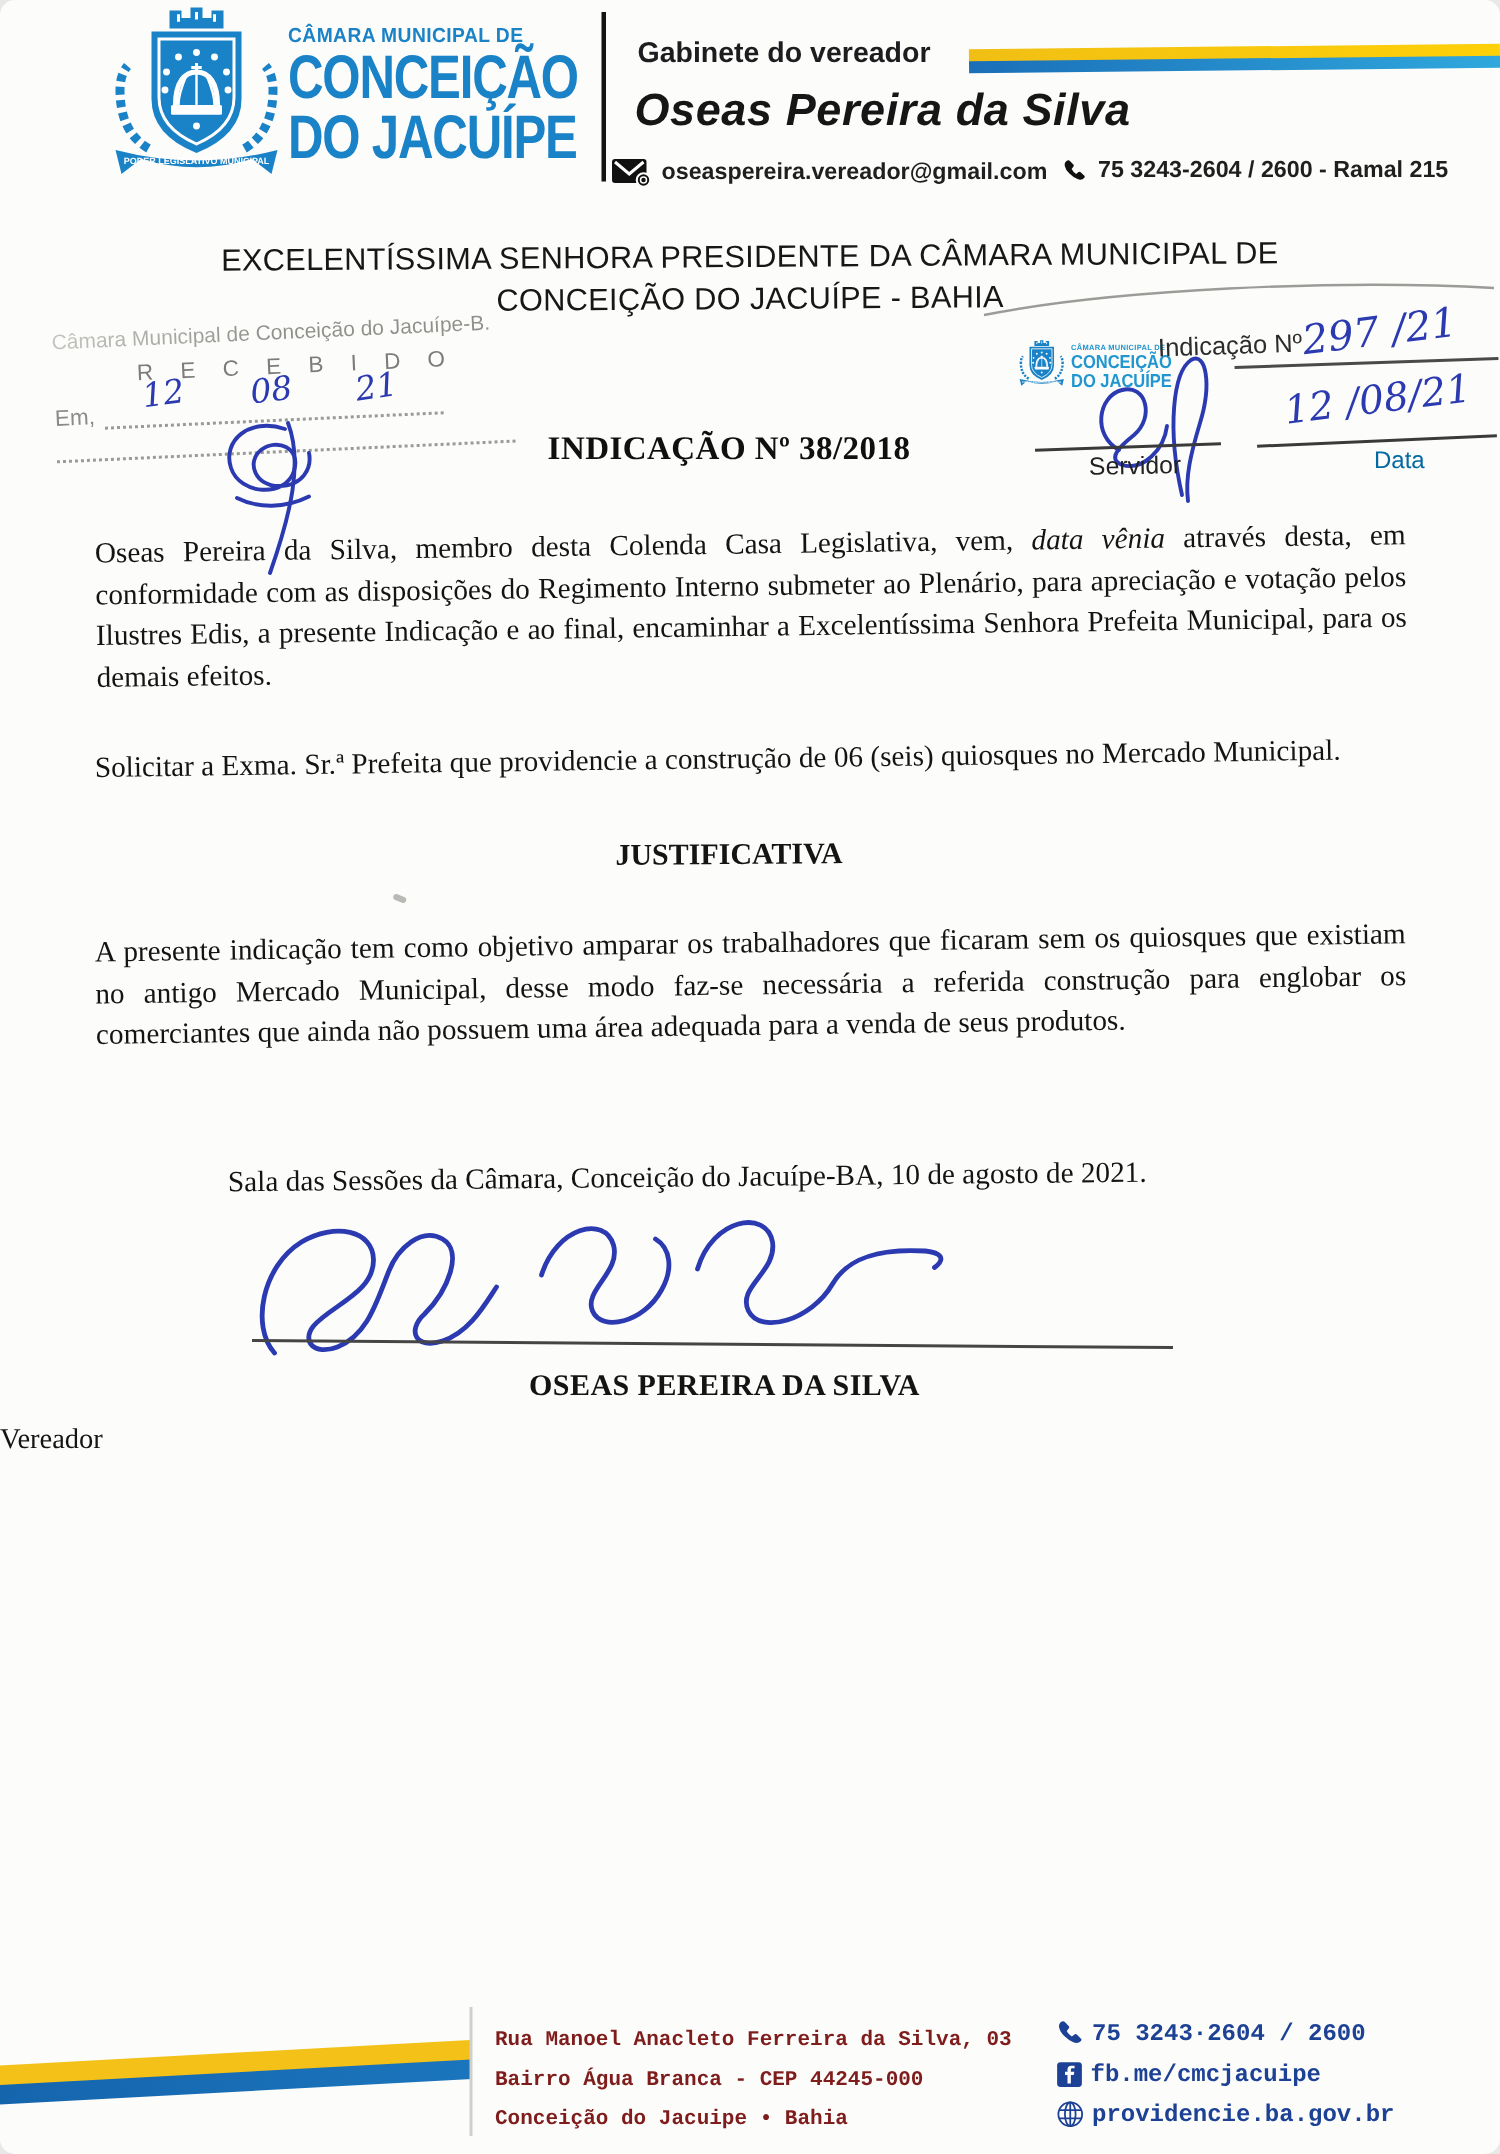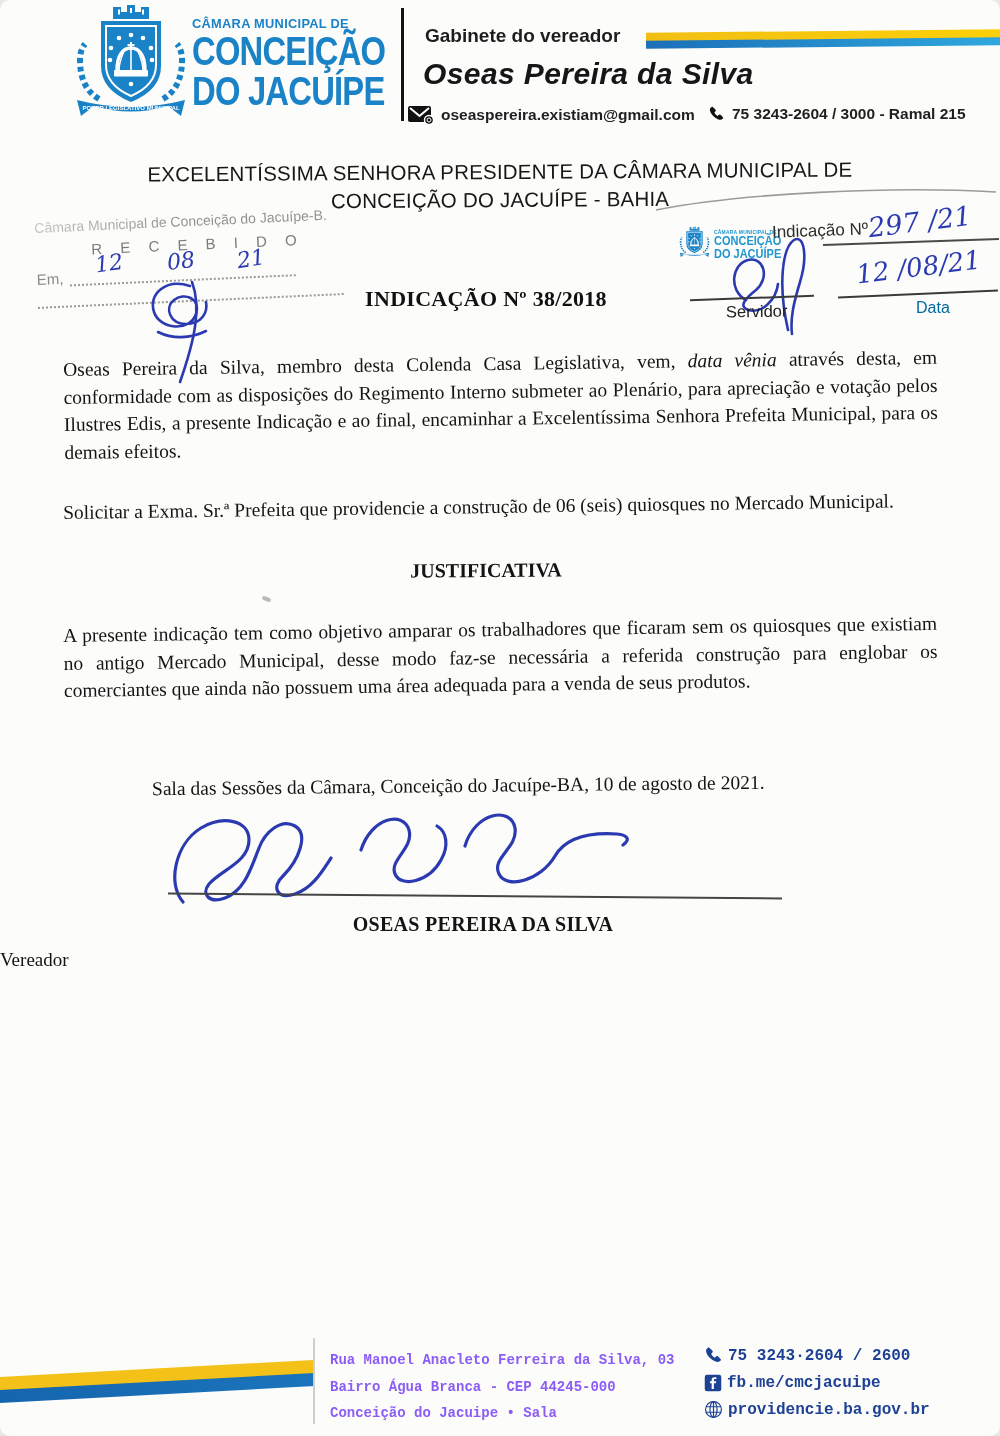--- a/index.html
+++ b/index.html
@@ -70,21 +70,21 @@
   .sig-rule{position:absolute;left:168px;top:895px;width:614px;height:2px;background:#454545;transform:rotate(.45deg);}
   .signer-name{position:absolute;left:0;top:913px;width:966px;text-align:center;font-weight:700;font-size:20px;letter-spacing:.3px;}
   .signer-role{position:absolute;left:0;top:949px;width:966px;font-size:19px;}
 
   
   .fstripe{position:absolute;left:-6px;top:1360px;width:320px;transform:rotate(-3.1deg);transform-origin:right center;}
   .fstripe .sy{height:14px;background:#f3c117;}
   .fstripe .sb{height:13px;margin-top:-1px;background:linear-gradient(90deg,#1565ad,#1b75bc);}
   .fdivider{position:absolute;left:313px;top:1338px;width:2px;height:86px;background:#cfcfcc;}
   .faddress{position:absolute;left:330px;top:1347px;font-family:"Liberation Mono",monospace;
-            font-size:14px;font-weight:700;line-height:26.5px;color:#8b5cf6;white-space:nowrap;}
+            font-size:14px;font-weight:700;line-height:26.5px;color:#7f1d1d;white-space:nowrap;}
   .fcontact{position:absolute;left:704px;top:1342px;font-family:"Liberation Mono",monospace;
             font-size:16px;font-weight:700;color:#1d4195;}
   .fcontact .frow{display:flex;align-items:center;gap:5px;height:27px;white-space:nowrap;}
 </style>
 </head>
 <body>
 
 <div class="page">
 
   <svg class="crest" viewBox="0 0 120 132">
@@ -144,28 +144,28 @@
 
   <div class="official-name">Oseas Pereira da Silva</div>
 
   <div class="contact email">
     <svg width="27" height="20" viewBox="0 0 27 20">
       <rect x="1" y="1" width="23" height="16" rx="2" fill="#111"></rect>
       <path d="M3,3 L12.5,11 L22,3" stroke="#fff" stroke-width="2" fill="none"></path>
       <circle cx="22" cy="15" r="4.5" fill="#111" stroke="#fcfcfa" stroke-width="1.4"></circle>
       <circle cx="22" cy="15" r="2" fill="none" stroke="#fff" stroke-width="1"></circle>
     </svg>
-    <span>oseaspereira.existiam@gmail.com</span>
+    <span>oseaspereira.vereador@gmail.com</span>
   </div>
 
   <div class="contact phone">
     <svg width="17" height="18" viewBox="0 0 22 22">
       <path fill="#111" d="M6.6 2.2 L9.8 5.4 Q10.6 6.2 9.9 7.2 L8.3 9.3 Q9.5 11.8 12.2 13.5 L14.3 11.9 Q15.3 11.2 16.1 12 L19.3 15.2 Q20.1 16 19.3 16.9 Q17 19.4 13.4 18 Q9.8 16.6 6.4 13.2 Q3 9.8 2.4 6.6 Q1.8 3.4 4.6 2 Q5.8 1.4 6.6 2.2 Z"></path>
     </svg>
-    <span>75 3243-2604 / 3000 - Ramal 215</span>
+    <span>75 3243-2604 / 2600 - Ramal 215</span>
   </div>
 
   <div class="salutation">
     <div>EXCELENTÍSSIMA SENHORA PRESIDENTE DA CÂMARA MUNICIPAL DE</div>
     <div>CONCEIÇÃO DO JACUÍPE - BAHIA</div>
   </div>
   <svg class="flourish" viewBox="0 0 348 34">
     <path d="M4,27 C90,10 240,3 344,9" fill="none" stroke="#9b9b98" stroke-width="1.6"></path>
   </svg>
 
@@ -233,21 +233,21 @@
 
   <div class="fstripe">
     <div class="sy"></div>
       <div class="sb"></div>
   </div>
   <div class="fdivider"></div>
 
   <div class="faddress">
     <div>Rua Manoel Anacleto Ferreira da Silva, 03</div>
     <div>Bairro Água Branca - CEP 44245-000</div>
-    <div>Conceição do Jacuipe • Sala</div>
+    <div>Conceição do Jacuipe • Bahia</div>
   </div>
 
   <div class="fcontact">
     <div class="frow">
       <svg width="19" height="19" viewBox="0 0 22 22">
         <path fill="#1d4195" d="M6.6 2.2 L9.8 5.4 Q10.6 6.2 9.9 7.2 L8.3 9.3 Q9.5 11.8 12.2 13.5 L14.3 11.9 Q15.3 11.2 16.1 12 L19.3 15.2 Q20.1 16 19.3 16.9 Q17 19.4 13.4 18 Q9.8 16.6 6.4 13.2 Q3 9.8 2.4 6.6 Q1.8 3.4 4.6 2 Q5.8 1.4 6.6 2.2 Z"></path>
       </svg>
       <span>75 3243·2604 / 2600</span>
     </div>
     <div class="frow">

